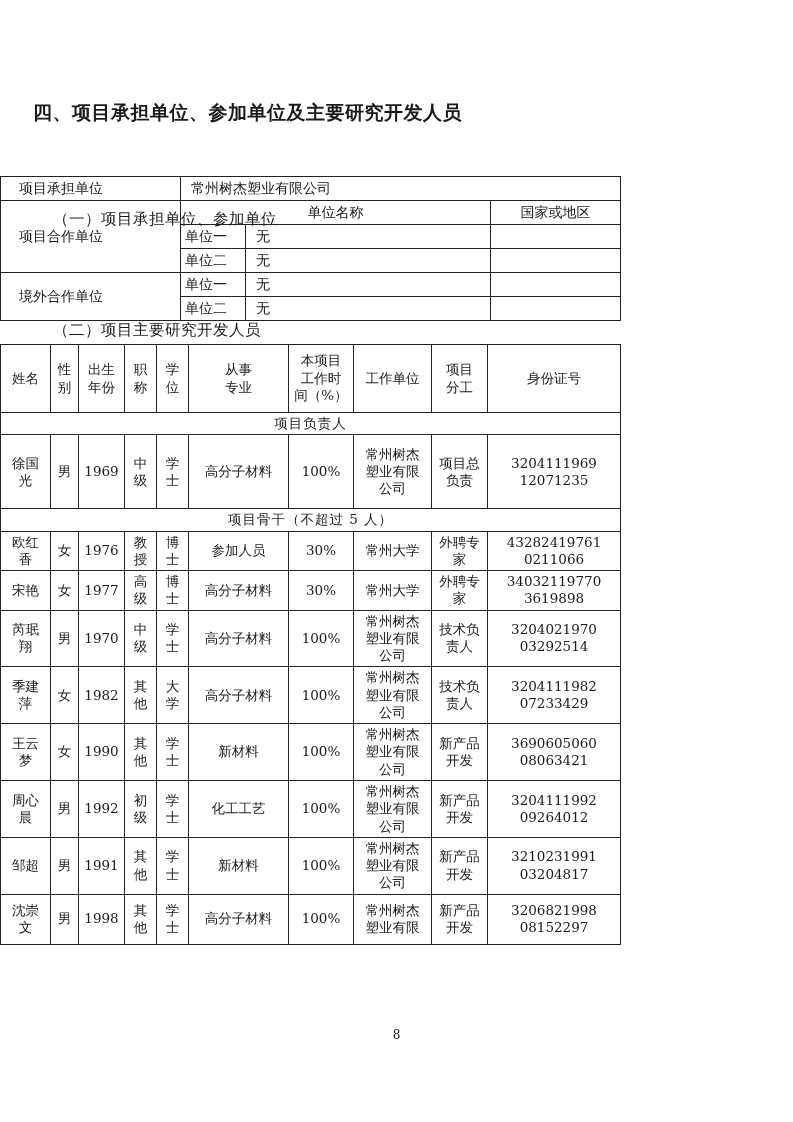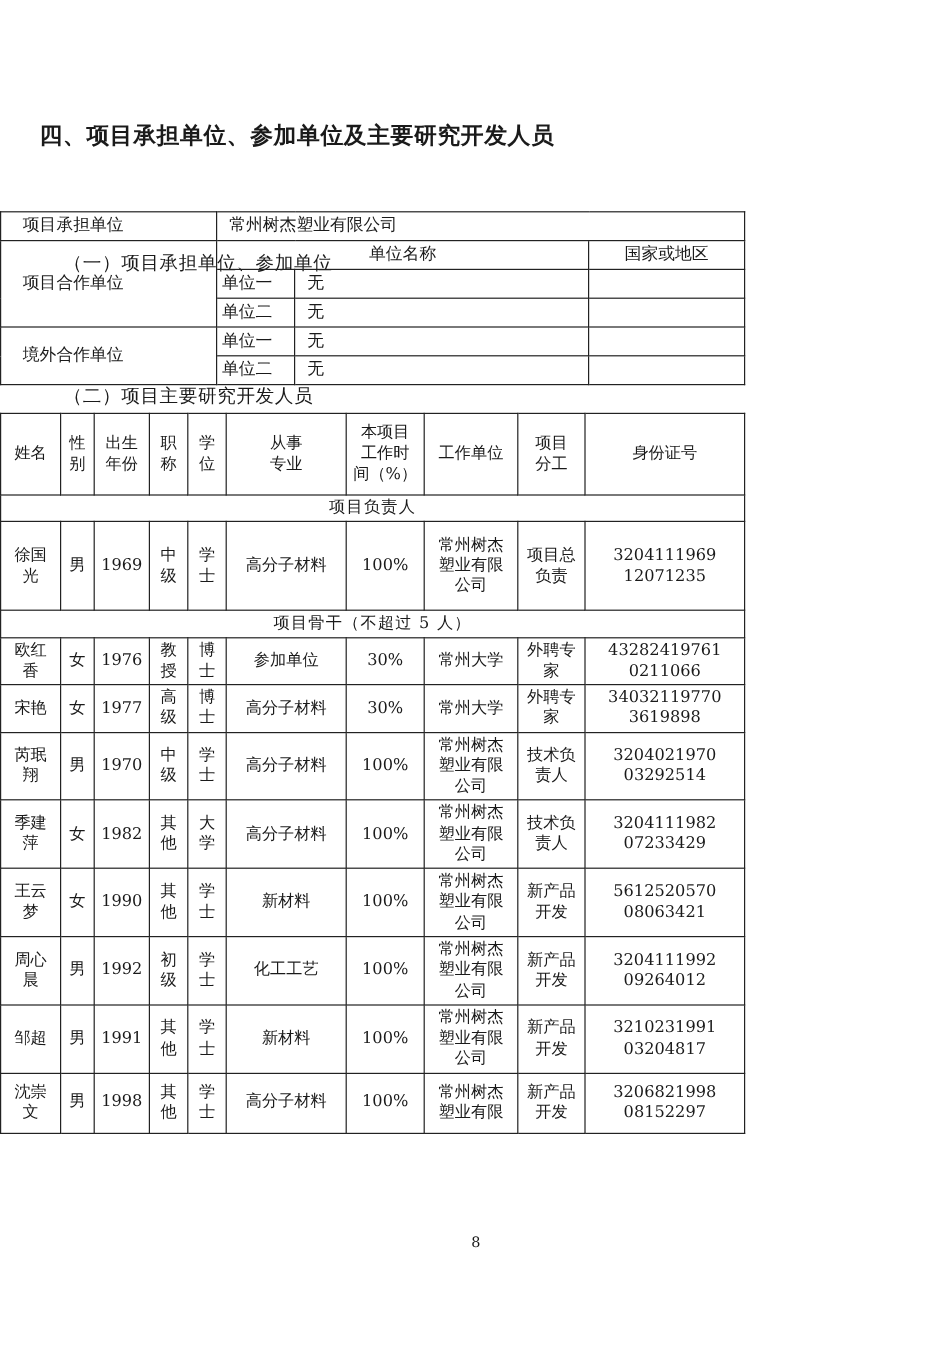--- a/index.html
+++ b/index.html
@@ -275,21 +275,21 @@
           <td>女</td>
           <td>1976</td>
           <td>
             <span class="stack">教</span>
             <span class="stack">授</span>
           </td>
           <td>
             <span class="stack">博</span>
             <span class="stack">士</span>
           </td>
-          <td>参加单位</td>
+          <td>参加人员</td>
           <td>30%</td>
           <td>
             <span class="stack">常州大学</span>
           </td>
           <td>
             <span class="stack">外聘专</span>
             <span class="stack">家</span>
           </td>
           <td>
             <span class="stack">43282419761</span>
@@ -406,21 +406,21 @@
           <td>
             <span class="stack">常州树杰</span>
             <span class="stack">塑业有限</span>
             <span class="stack">公司</span>
           </td>
           <td>
             <span class="stack">新产品</span>
             <span class="stack">开发</span>
           </td>
           <td>
-            <span class="stack">5612520570</span>
+            <span class="stack">3690605060</span>
             <span class="stack">08063421</span>
           </td>
         </tr>
         <tr class="person-row r-mid">
           <td>
             <span class="stack">周心</span>
             <span class="stack">晨</span>
           </td>
           <td>男</td>
           <td>1992</td>

